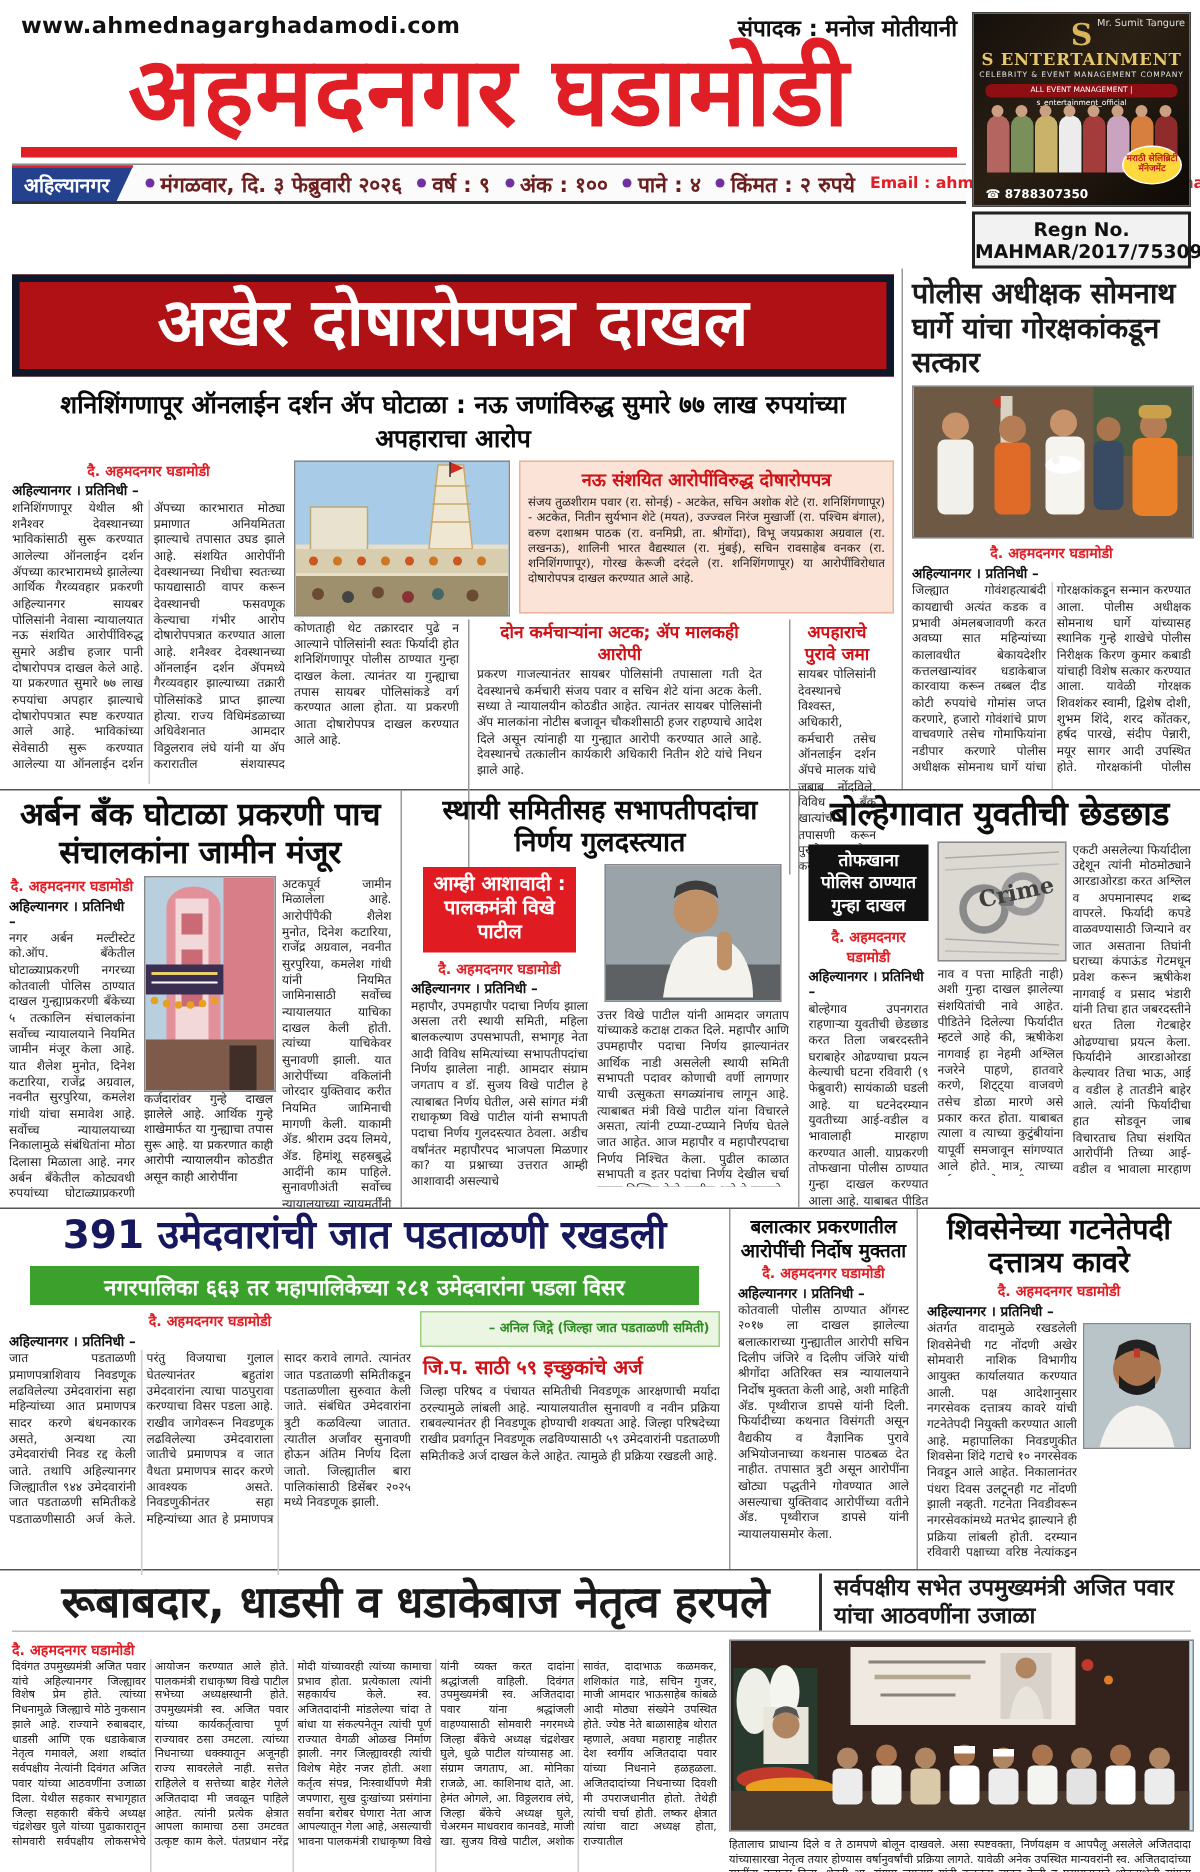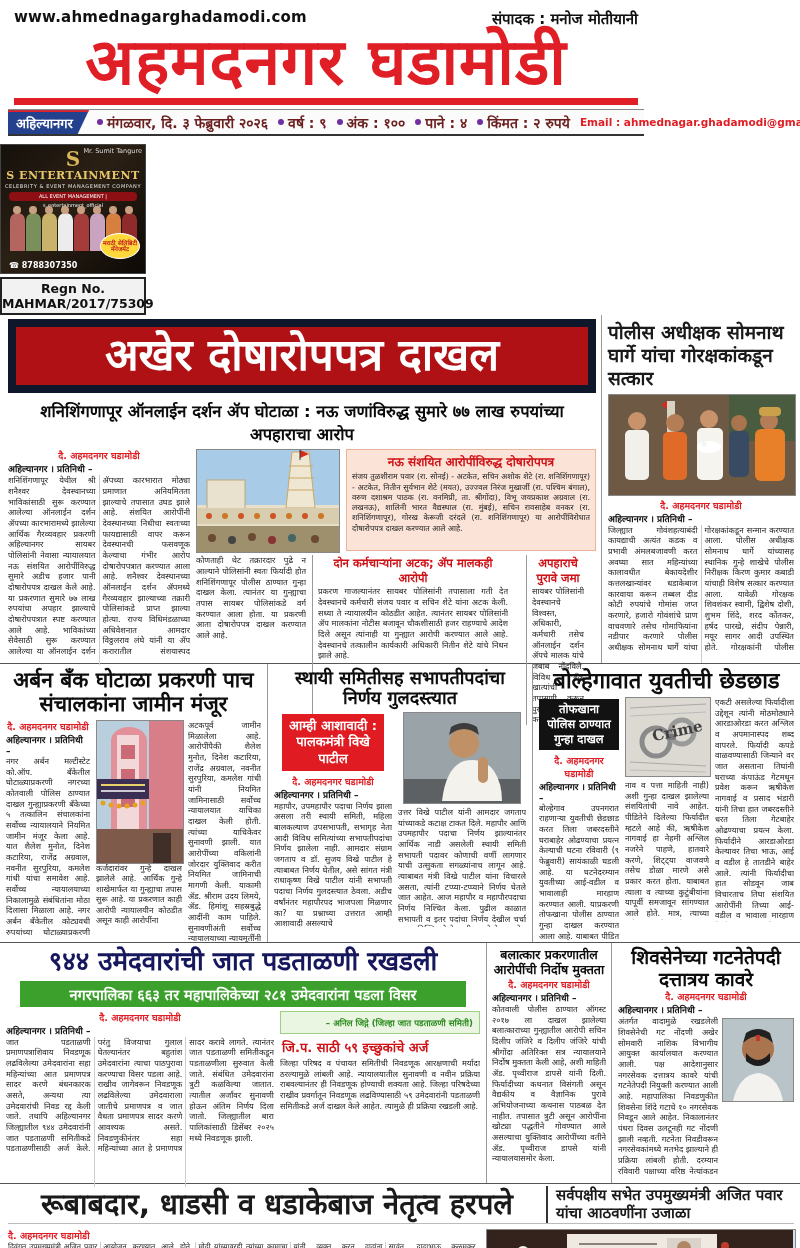--- a/index.html
+++ b/index.html
@@ -1,18 +1,18 @@
 <!DOCTYPE html>
 <html><head>
 <meta charset="utf-8">
 <style>
   html,body{margin:0;padding:0;background:#d9d9d9;font-family:"DejaVu Sans",sans-serif;}
   .page{position:relative;width:800px;height:1248px;margin:0 auto;background:#ffffff;overflow:hidden;color:#1a1a1a;}
   
-  .topbar{display:flex;width:100%;flex-direction:column;}
+  .topbar{display:flex;width:100%;}
   .top-left{width:648px;padding:6px 4px 0 8px;box-sizing:border-box;}
   .top-right{width:152px;padding:8px 6px 0 0;box-sizing:border-box;}
   .meta-row{display:flex;justify-content:space-between;align-items:flex-start;padding:2px 6px;}
   .site{font-size:15px;font-weight:bold;color:#111;letter-spacing:.2px;}
   .editor{font-size:15px;font-weight:bold;color:#111;}
   .masthead{font-size:64px;line-height:1.02;font-weight:900;color:#e01e25;text-align:center;letter-spacing:1px;margin-top:0;}
   .mast-rule{height:7px;background:#e01e25;margin:3px 6px 0 6px;}
   .datebar{display:flex;align-items:center;margin-top:4px;border-top:1px solid #888;border-bottom:2px solid #333;height:24px;background:#fbfbfb;}
   .badge{background:#24418e;color:#fff;font-weight:bold;font-size:13px;padding:2px 16px 2px 8px;clip-path:polygon(0 0,100% 0,86% 100%,0 100%);margin-right:8px;border-top:2px solid #e01e25;}
   .dt-item{display:flex;align-items:center;font-size:14px;font-weight:bold;color:#6b1f1f;margin-right:10px;white-space:nowrap;}
@@ -38,21 +38,21 @@
   .byline{color:#e01e25;font-weight:bold;font-size:9.5px;text-align:center;}
   .locline{font-weight:bold;font-size:9px;color:#111;}
   .body-txt{font-size:8.1px;line-height:1.32;text-align:justify;color:#222;overflow:hidden;}
   .cols2{column-count:2;column-gap:7px;column-rule:1px solid #ccc;}
   .cols3{column-count:3;column-gap:7px;column-rule:1px solid #ccc;}
   .cols5{column-count:5;column-gap:6px;column-rule:1px solid #ccc;}
   
   .lead-row{display:flex;width:100%;}
   .lead{width:602px;padding:4px 5px 0 8px;box-sizing:border-box;border-right:1px solid #999;}
   .police{width:198px;padding:4px 6px 0 6px;box-sizing:border-box;}
-  .lead-banner{background:#b01114;border:8px solid #0f172a;color:#fff;font-size:44px;font-weight:900;text-align:center;line-height:1.25;height:58px;}
+  .lead-banner{background:#b01114;border:5px solid #0f172a;color:#fff;font-size:44px;font-weight:900;text-align:center;line-height:1.25;height:58px;}
   .lead-sub{font-size:16.5px;font-weight:900;text-align:center;margin:6px 0 4px 0;color:#0a0a0a;}
   .lead-content{display:flex;gap:6px;height:206px;}
   .lead-cols{width:182px;flex:0 0 auto;}
   .lead-right{flex:1;display:flex;flex-direction:column;gap:4px;}
   .lr-top{display:flex;gap:6px;height:102px;}
   .photo{position:relative;overflow:hidden;border:1px solid #888;background:#cfe3f2;flex:0 0 auto;}
   .pinkbox{flex:1;background:#fbe3d7;border:1px solid #e8b49a;padding:3px 5px;overflow:hidden;}
   .pinkbox .bt{color:#d01217;font-weight:900;font-size:12px;text-align:center;margin-bottom:2px;}
   .lr-bot{display:flex;gap:6px;flex:1;}
   .minibox{padding:0 12px;overflow:hidden;}
@@ -343,21 +343,21 @@
         </div>
       </div>
     </div>
   </div>
 
   <div class="hrule"></div>
 
   <div class="row4">
 
     <div class="caste">
-      <div class="art-title t-caste">९४४ उमेदवारांची जात पडताळणी रखडली</div>
+      <div class="art-title t-caste">391 उमेदवारांची जात पडताळणी रखडली</div>
       <div class="greenbar">नगरपालिका ६६३ तर महापालिकेच्या २८१ उमेदवारांना पडला विसर</div>
       <div class="flexrow">
         <div style="width:268px;flex:0 0 auto;">
           <div class="byline">दै. अहमदनगर घडामोडी</div>
           <div class="locline">अहिल्यानगर । प्रतिनिधी –</div>
           <div class="body-txt cols3" style="height:150px;">जात पडताळणी प्रमाणपत्राशिवाय निवडणूक लढविलेल्या उमेदवारांना सहा महिन्यांच्या आत प्रमाणपत्र सादर करणे बंधनकारक असते, अन्यथा त्या उमेदवारांची निवड रद्द केली जाते. तथापि अहिल्यानगर जिल्ह्यातील ९४४ उमेदवारांनी जात पडताळणी समितीकडे पडताळणीसाठी अर्ज केले. परंतु विजयाचा गुलाल घेतल्यानंतर बहुतांश उमेदवारांना त्याचा पाठपुरावा करण्याचा विसर पडला आहे. राखीव जागेवरून निवडणूक लढविलेल्या उमेदवाराला जातीचे प्रमाणपत्र व जात वैधता प्रमाणपत्र सादर करणे आवश्यक असते. निवडणुकीनंतर सहा महिन्यांच्या आत हे प्रमाणपत्र सादर करावे लागते. त्यानंतर जात पडताळणी समितीकडून पडताळणीला सुरुवात केली जाते. संबंधित उमेदवारांना त्रुटी कळविल्या जातात. त्यातील अर्जांवर सुनावणी होऊन अंतिम निर्णय दिला जातो. जिल्ह्यातील बारा पालिकांसाठी डिसेंबर २०२५ मध्ये निवडणूक झाली.</div>
         </div>
         <div style="flex:1;">
           <div class="quotebox">
             <div class="quoteby">– अनिल जिद्गे (जिल्हा जात पडताळणी समिती)</div>

